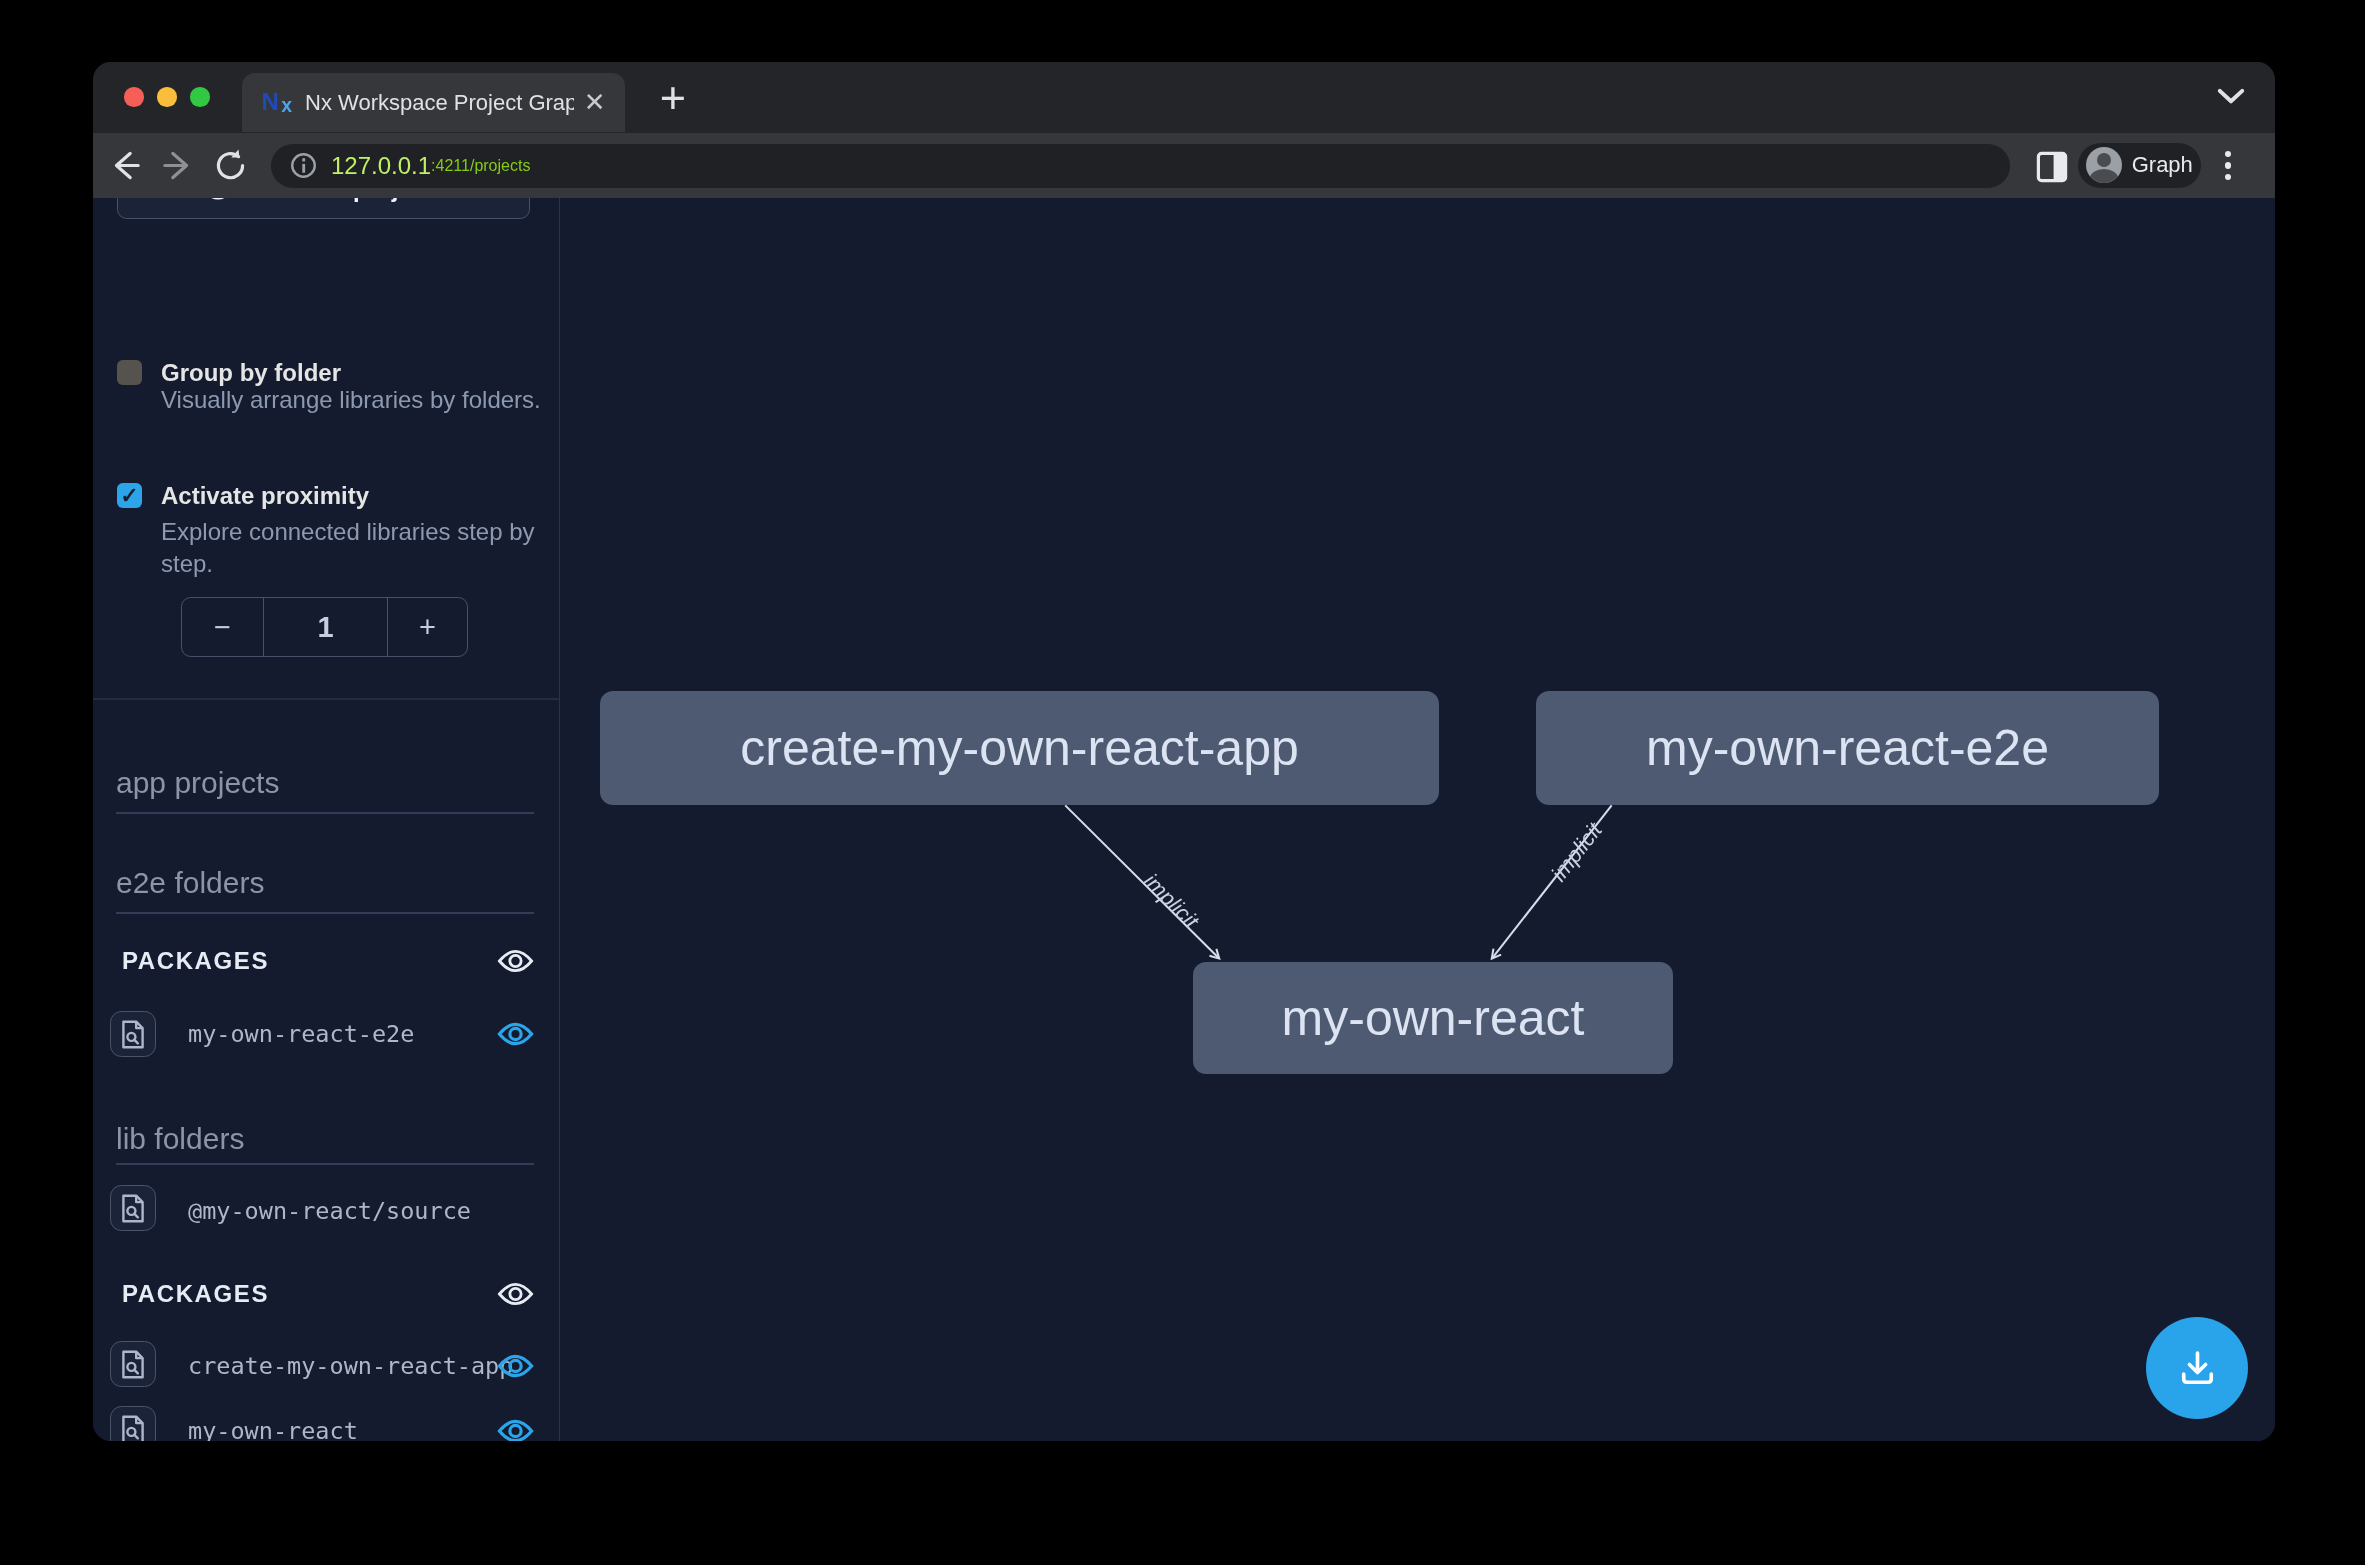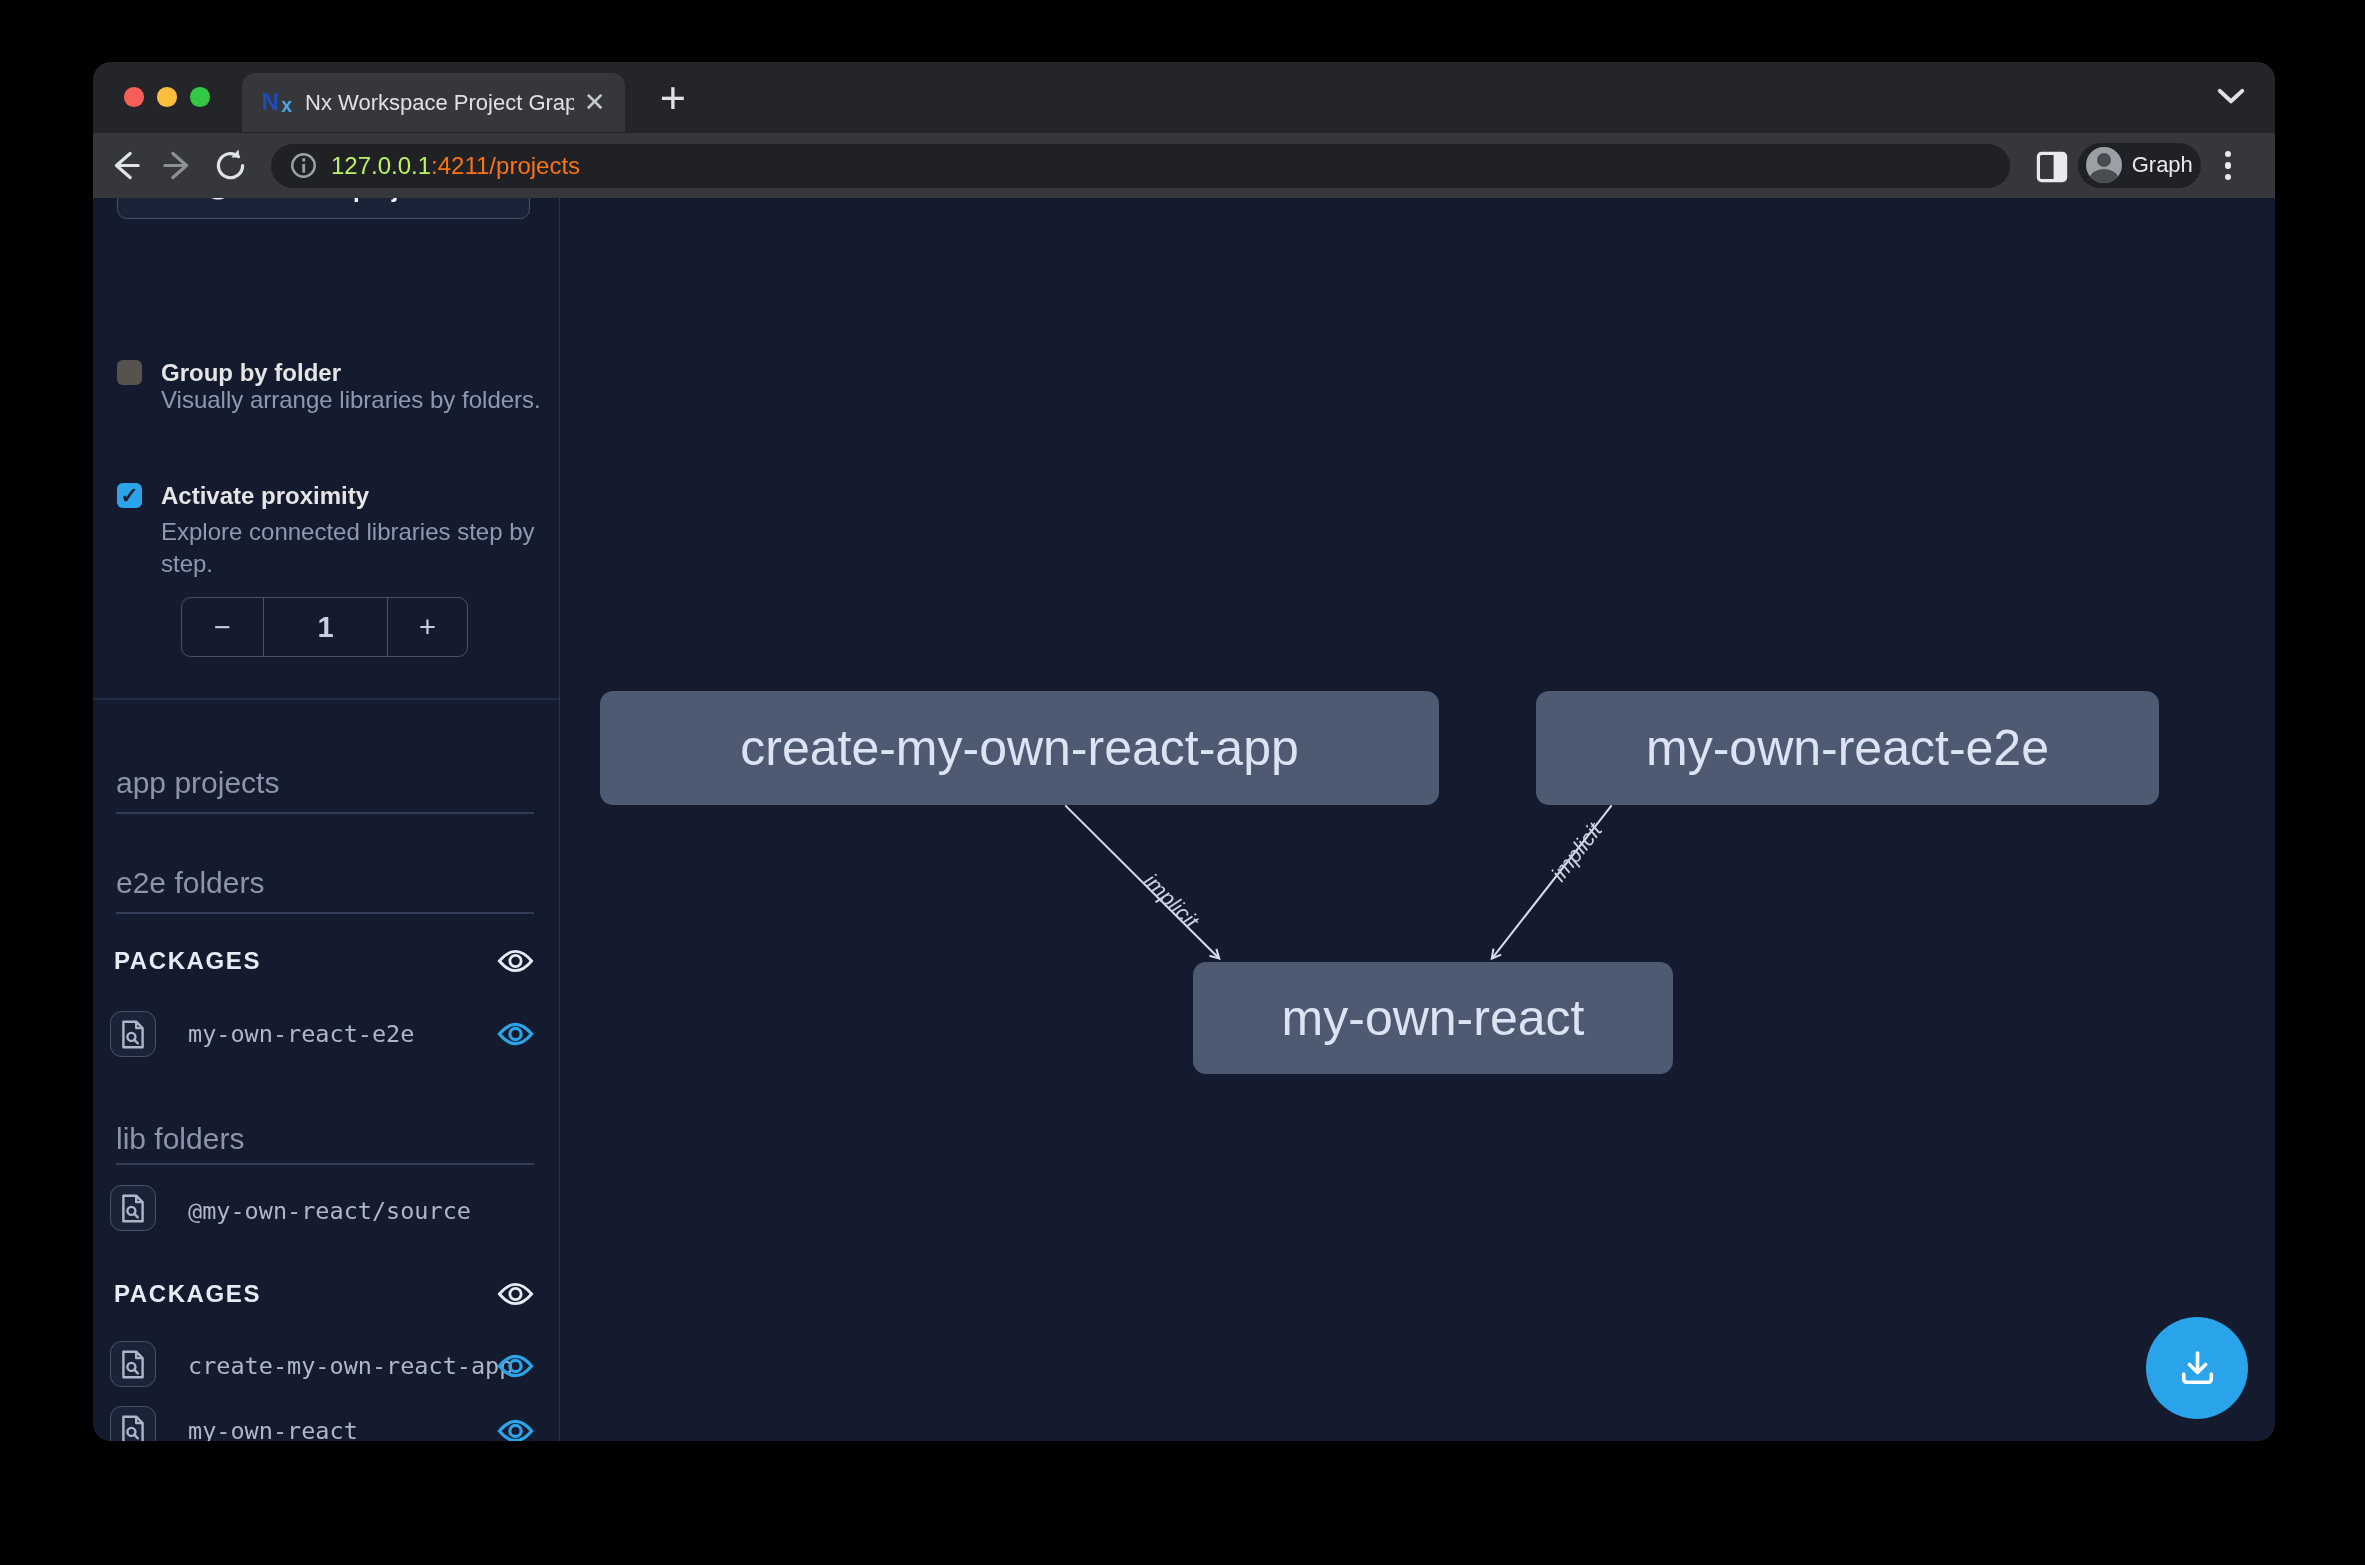--- a/index.html
+++ b/index.html
@@ -24,21 +24,21 @@
             font-size:45px; font-weight:200; display:flex; align-items:center; justify-content:center; }
   .win-chevron { position:absolute; left:2122px; top:24px; }
 
   
   .toolbar { position:relative; height:65px; background:#36373b; }
   .navicon { position:absolute; top:14px; width:37px; height:37px; }
   .urlbar { position:absolute; left:178px; top:10.6px; width:1739px; height:44px; border-radius:22px;
             background:#202124; display:flex; align-items:center; padding:0 18px; }
   .urlbar .info { flex:0 0 auto; margin-right:13px; }
   .url-host { font-size:24px; color:#bef264; }
-  .url-rest { font-size:24px; color:#f97316; }
+  .url-rest { font-size:16px; color:#84cc16; }
   .panel-icon { position:absolute; left:1943px; top:18px; }
   .guest-pill { position:absolute; left:1985px; top:9.7px; width:123px; height:45px; border-radius:23px;
                 background:#202124; display:flex; align-items:center; padding:0 8px; }
   .avatar { width:36px; height:36px; border-radius:50%; background:#9aa0a6; position:relative; overflow:hidden; flex:0 0 auto; }
   .avatar::before { content:""; position:absolute; left:10.6px; top:5.7px; width:14.6px; height:14.6px; border-radius:50%; background:#494c50; }
   .avatar::after  { content:""; position:absolute; left:4px; top:22px; width:28px; height:18px; border-radius:50% 50% 40% 40%; background:#494c50; }
   .guest-label { margin-left:9.7px; font-size:22px; color:#e8eaed; }
   .kebab { position:absolute; left:2130px; top:13px; width:9.7px; height:39px; display:flex; flex-direction:column;
            align-items:center; justify-content:space-between; padding:4.9px 0; }
   .kebab i { width:6.5px; height:6.5px; border-radius:50%; background:#e8eaed; }
@@ -64,21 +64,21 @@
              border-radius:9.7px; display:flex; overflow:hidden; }
   .stepper .cell { display:flex; align-items:center; justify-content:center; color:#c6cfdf; font-size:29px; }
   .step-minus { width:82px; border-right:1.6px solid #475169; }
   .step-value { width:124px; border-right:1.6px solid #475169; color:#dbe3f2; font-weight:bold; font-size:26px; }
   .step-plus  { flex:1; }
 
   .side-divider { position:absolute; left:0; top:500px; width:467px; height:1.6px; background:#232c45; }
 
   .sec-head { position:absolute; left:23px; font-size:30px; color:#8b94a9; }
   .sec-rule { position:absolute; left:23px; width:418px; height:1.6px; background:#333d58; }
-  .pk-head  { position:absolute; left:21px; font-size:24px; font-weight:bold; letter-spacing:1.6px; color:#e6ebf4; }
+  .pk-head  { position:absolute; left:29px; font-size:24px; font-weight:bold; letter-spacing:1.6px; color:#e6ebf4; }
 
   .icon-box { position:absolute; left:17px; width:46px; height:46px; border:1.6px solid #4a5468; border-radius:11.4px;
               background:#1b2339; display:flex; align-items:center; justify-content:center; }
   .item-label { position:absolute; left:95px; font-family:"DejaVu Sans Mono", monospace; font-size:23.5px; color:#aeb7c9; white-space:nowrap; }
   .eye { position:absolute; left:404px; width:37px; }
 
   
   .canvas { position:absolute; left:468px; top:0; right:0; height:100%; }
   .gnode { position:absolute; background:#4e5972; border-radius:13px; color:#dce3f2; font-size:50px;
            display:flex; align-items:center; justify-content:center; white-space:nowrap; }

